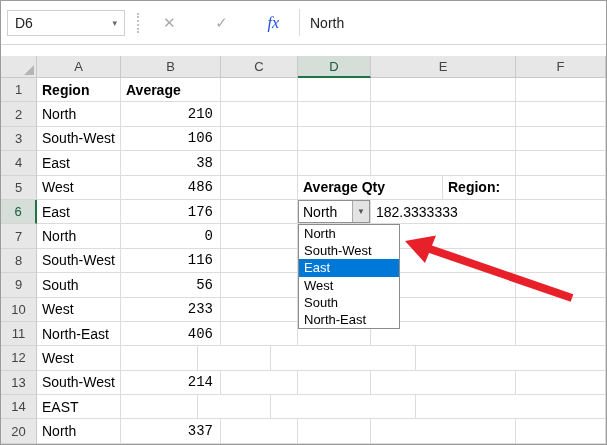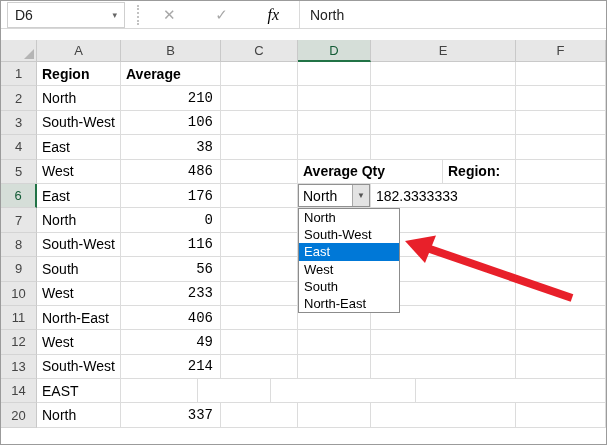--- a/index.html
+++ b/index.html
@@ -1,28 +1,28 @@
 <!DOCTYPE html>
 <html><head>
 <meta charset="utf-8">
 <style>
   * { margin:0; padding:0; box-sizing:border-box; }
   html,body { background:#fff; }
   body { width:607px; height:445px; font-family:"Liberation Sans",sans-serif; }
   .window { width:607px; height:445px; border:1px solid #9b9b9b; background:#fff; position:relative; overflow:hidden; }
 
   
-  .topbar { height:28px; background:#fff; border-bottom:1px solid #d8d8d8; display:flex; align-items:center; }
+  .topbar { height:44px; background:#fff; border-bottom:1px solid #d8d8d8; display:flex; align-items:center; }
   .namebox { width:118px; height:26px; margin-left:6px; border:1px solid #cfcfcf; display:flex; align-items:center; justify-content:space-between; padding:0 7px; font-size:14px; color:#222; background:#fff; }
   .nb-arrow { font-size:9px; color:#666; }
   .sep { width:1px; height:20px; border-left:2px dotted #c2c2c2; margin-left:12px; }
   .fbtns { width:156px; display:flex; justify-content:space-around; align-items:center; margin-left:4px; }
   .icon-x { color:#a8a8a8; font-size:15px; }
   .icon-check { color:#a8a8a8; font-size:15px; }
-  .icon-fx { color:#000000; font-size:16px; font-style:italic; font-family:"Liberation Serif",serif; }
+  .icon-fx { color:#1d4ed8; font-size:16px; font-style:italic; font-family:"Liberation Serif",serif; }
   .fbar { flex:1; height:27px; border-left:1px solid #dadada; display:flex; align-items:center; padding-left:10px; font-size:14px; color:#222; }
 
   .spacer { height:11px; background:#fff; }
 
   
   .sheet { position:relative; height:388px; background:#fff; }
   .hdr-row { display:flex; height:22px; }
   .corner { width:36px; background:#e7e7e7; border-right:1px solid #c9c9c9; border-bottom:1px solid #c9c9c9; position:relative; }
   .corner::after { content:""; position:absolute; right:2px; bottom:2px; border-left:10px solid transparent; border-bottom:10px solid #b5b5b5; }
   .ch { background:#e7e7e7; border-right:1px solid #c9c9c9; border-bottom:1px solid #c9c9c9; display:flex; align-items:center; justify-content:center; font-size:13px; color:#444; }
@@ -199,21 +199,20 @@
       <div class="cell w-b num">406</div>
       <div class="cell w-c"></div>
       <div class="cell w-d"></div>
       <div class="cell w-e"></div>
       <div class="cell w-f"></div>
     </div>
 
     <div class="row">
       <div class="rh">12</div>
       <div class="cell w-a">West</div>
-      <div class="cell w-b num">49</div>
       <div class="cell w-c"></div>
       <div class="cell w-d"></div>
       <div class="cell w-e"></div>
       <div class="cell w-f"></div>
     </div>
 
     <div class="row">
       <div class="rh">13</div>
       <div class="cell w-a">South-West</div>
       <div class="cell w-b num">214</div>

